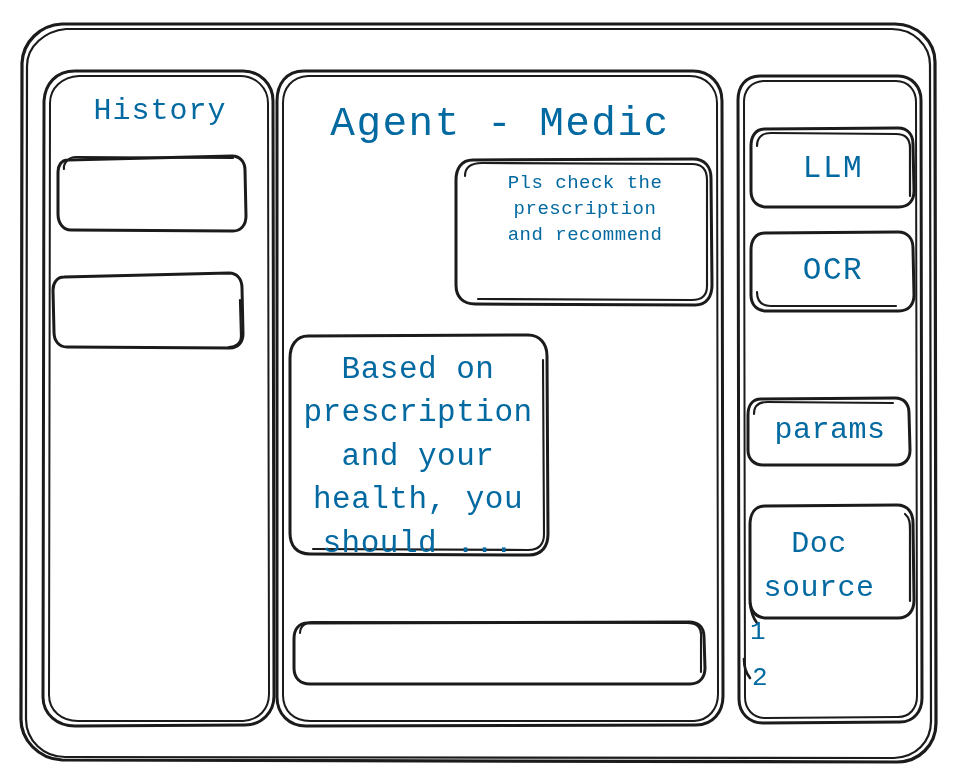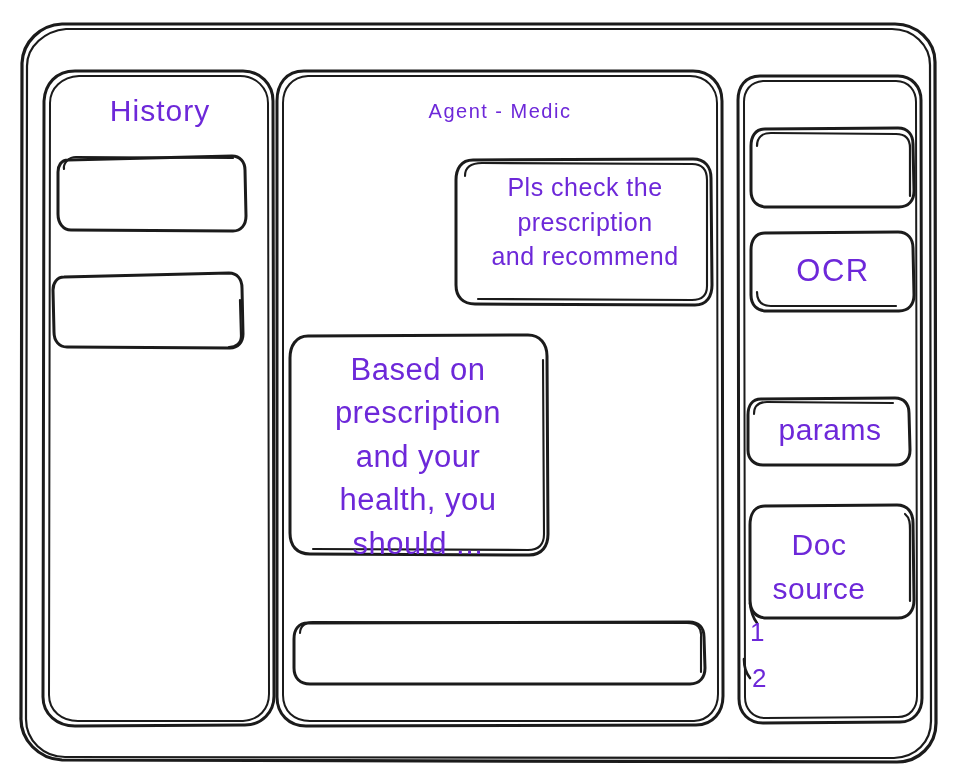--- a/index.html
+++ b/index.html
@@ -27,51 +27,51 @@
     left: 0;
     top: 0;
     width: 957px;
     height: 777px;
     pointer-events: none;
   }
 
   
   .label {
     position: absolute;
-    color: #6d28d9;
-    font-family: Liberation Sans, sans-serif;
+    color: #0369a1;
+    font-family: Liberation Mono, monospace;
     font-weight: 400;
     line-height: 1.22;
     text-align: center;
     white-space: pre-line;
     letter-spacing: 0.5px;
     user-select: none;
   }
 
   .title-history {
     left: 60px;
     top: 93px;
     width: 200px;
     font-size: 30px;
     letter-spacing: 1px;
   }
 
   .title-agent {
     left: 300px;
     top: 99px;
     width: 400px;
-    font-size: 20px;
+    font-size: 41px;
     letter-spacing: 1.5px;
   }
 
   .bubble-user-text {
     left: 461px;
     top: 170px;
     width: 248px;
-    font-size: 25px;
+    font-size: 19px;
     line-height: 1.38;
   }
 
   .bubble-agent-text {
     left: 297px;
     top: 348px;
     width: 242px;
     font-size: 31px;
     line-height: 1.40;
   }
@@ -310,20 +310,21 @@
   <div class="label bubble-user-text">Pls check the
 prescription
 and recommend</div>
 
   <div class="label bubble-agent-text">Based on
 prescription
 and your
 health, you
 should ...</div>
 
+  <div class="label tool-llm">LLM</div>
 
   <div class="label tool-ocr">OCR</div>
 
   <div class="label tool-params">params</div>
 
   <div class="label tool-docsource">Doc
 source</div>
 
   <div class="label src-num-1">1</div>
 

